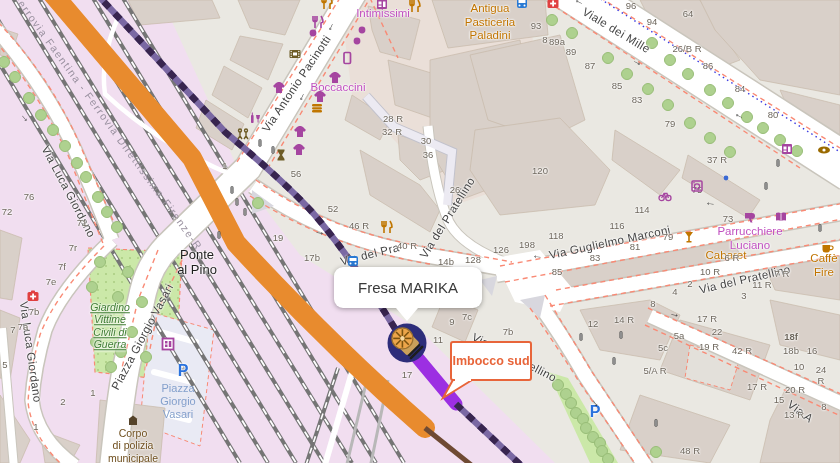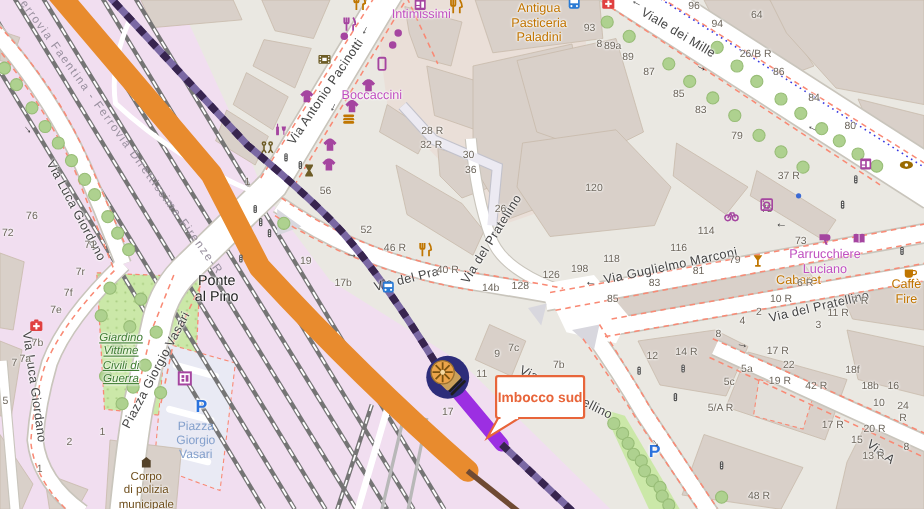--- a/index.html
+++ b/index.html
@@ -469,21 +469,21 @@
       <span class="lbl hn" style="position: absolute; left: 593px; top: 324px; transform: translate(-50%, -50%) rotate(0deg) scale(1);">12</span>
       <span class="lbl hn" style="position: absolute; left: 624px; top: 320px; transform: translate(-50%, -50%) rotate(0deg) scale(1);">14 R</span>
       <span class="lbl hn" style="position: absolute; left: 653px; top: 304px; transform: translate(-50%, -50%) rotate(0deg) scale(1);">8</span>
       <span class="lbl hn" style="position: absolute; left: 679px; top: 336px; transform: translate(-50%, -50%) rotate(0deg) scale(1);">5a</span>
       <span class="lbl hn" style="position: absolute; left: 663px; top: 348px; transform: translate(-50%, -50%) rotate(0deg) scale(1);">5c</span>
       <span class="lbl hn" style="position: absolute; left: 655px; top: 371px; transform: translate(-50%, -50%) rotate(0deg) scale(1);">5/A R</span>
       <span class="lbl hn" style="position: absolute; left: 707px; top: 319px; transform: translate(-50%, -50%) rotate(0deg) scale(1);">17 R</span>
       <span class="lbl hn" style="position: absolute; left: 717px; top: 332px; transform: translate(-50%, -50%) rotate(0deg) scale(1);">22</span>
       <span class="lbl hn" style="position: absolute; left: 709px; top: 347px; transform: translate(-50%, -50%) rotate(0deg) scale(1);">19 R</span>
       <span class="lbl hn" style="position: absolute; left: 742px; top: 351px; transform: translate(-50%, -50%) rotate(0deg) scale(1);">42 R</span>
-      <span class="lbl hn" style="position: absolute; left: 775px; top: 337px; transform: translate(-50%, -50%) rotate(0deg) scale(1);">18f</span>
+      <span class="lbl hn" style="position: absolute; left: 791px; top: 337px; transform: translate(-50%, -50%) rotate(0deg) scale(1); font-weight: bold;">18f</span>
       <span class="lbl hn" style="position: absolute; left: 791px; top: 351px; transform: translate(-50%, -50%) rotate(0deg) scale(1);">18b</span>
       <span class="lbl hn" style="position: absolute; left: 812px; top: 351px; transform: translate(-50%, -50%) rotate(0deg) scale(1);">16</span>
       <span class="lbl hn" style="position: absolute; left: 799px; top: 367px; transform: translate(-50%, -50%) rotate(0deg) scale(1);">10</span>
       <span class="lbl hn" style="position: absolute; left: 821px; top: 375px; transform: translate(-50%, -50%) rotate(0deg) scale(1);">24 R</span>
       <span class="lbl hn" style="position: absolute; left: 757px; top: 387px; transform: translate(-50%, -50%) rotate(0deg) scale(1);">17 R</span>
       <span class="lbl hn" style="position: absolute; left: 795px; top: 390px; transform: translate(-50%, -50%) rotate(0deg) scale(1);">20 R</span>
       <span class="lbl hn" style="position: absolute; left: 779px; top: 400px; transform: translate(-50%, -50%) rotate(0deg) scale(1);">15</span>
       <span class="lbl hn" style="position: absolute; left: 794px; top: 415px; transform: translate(-50%, -50%) rotate(0deg) scale(1);">13 R</span>
       <span class="lbl hn" style="position: absolute; left: 824px; top: 407px; transform: translate(-50%, -50%) rotate(0deg) scale(1);">8</span>
       <span class="lbl hn" style="position: absolute; left: 690px; top: 451px; transform: translate(-50%, -50%) rotate(0deg) scale(1);">48 R</span>
@@ -769,20 +769,23 @@
       <g stroke="#7a5210" stroke-width="1.6">
         <line x1="21" y1="5.5" x2="21" y2="23.5"></line>
           <line x1="12" y1="14.5" x2="30" y2="14.5"></line>
         <line x1="14.5" y1="8" x2="27.5" y2="21"></line>
           <line x1="27.5" y1="8" x2="14.5" y2="21"></line>
       </g>
       <circle cx="21" cy="14.5" r="2.2" fill="#f6d9a0"></circle>
     </g>
   </svg>
 
+  <div id="popup">
+    <span>Fresa MARIKA</span>
+  </div>
 
   <svg id="callout" width="100" height="64">
     <polygon points="16,40 34,42 5,60" fill="#ffffff" stroke="#e8653a" stroke-width="2"></polygon>
     <rect x="13" y="4" width="80" height="38" rx="2" fill="#ffffff" stroke="#e8653a" stroke-width="2"></rect>
     <rect x="17" y="38" width="16" height="5" fill="#ffffff"></rect>
     <text x="53" y="27" text-anchor="middle">Imbocco sud</text>
   </svg>
 
 </div>
 

